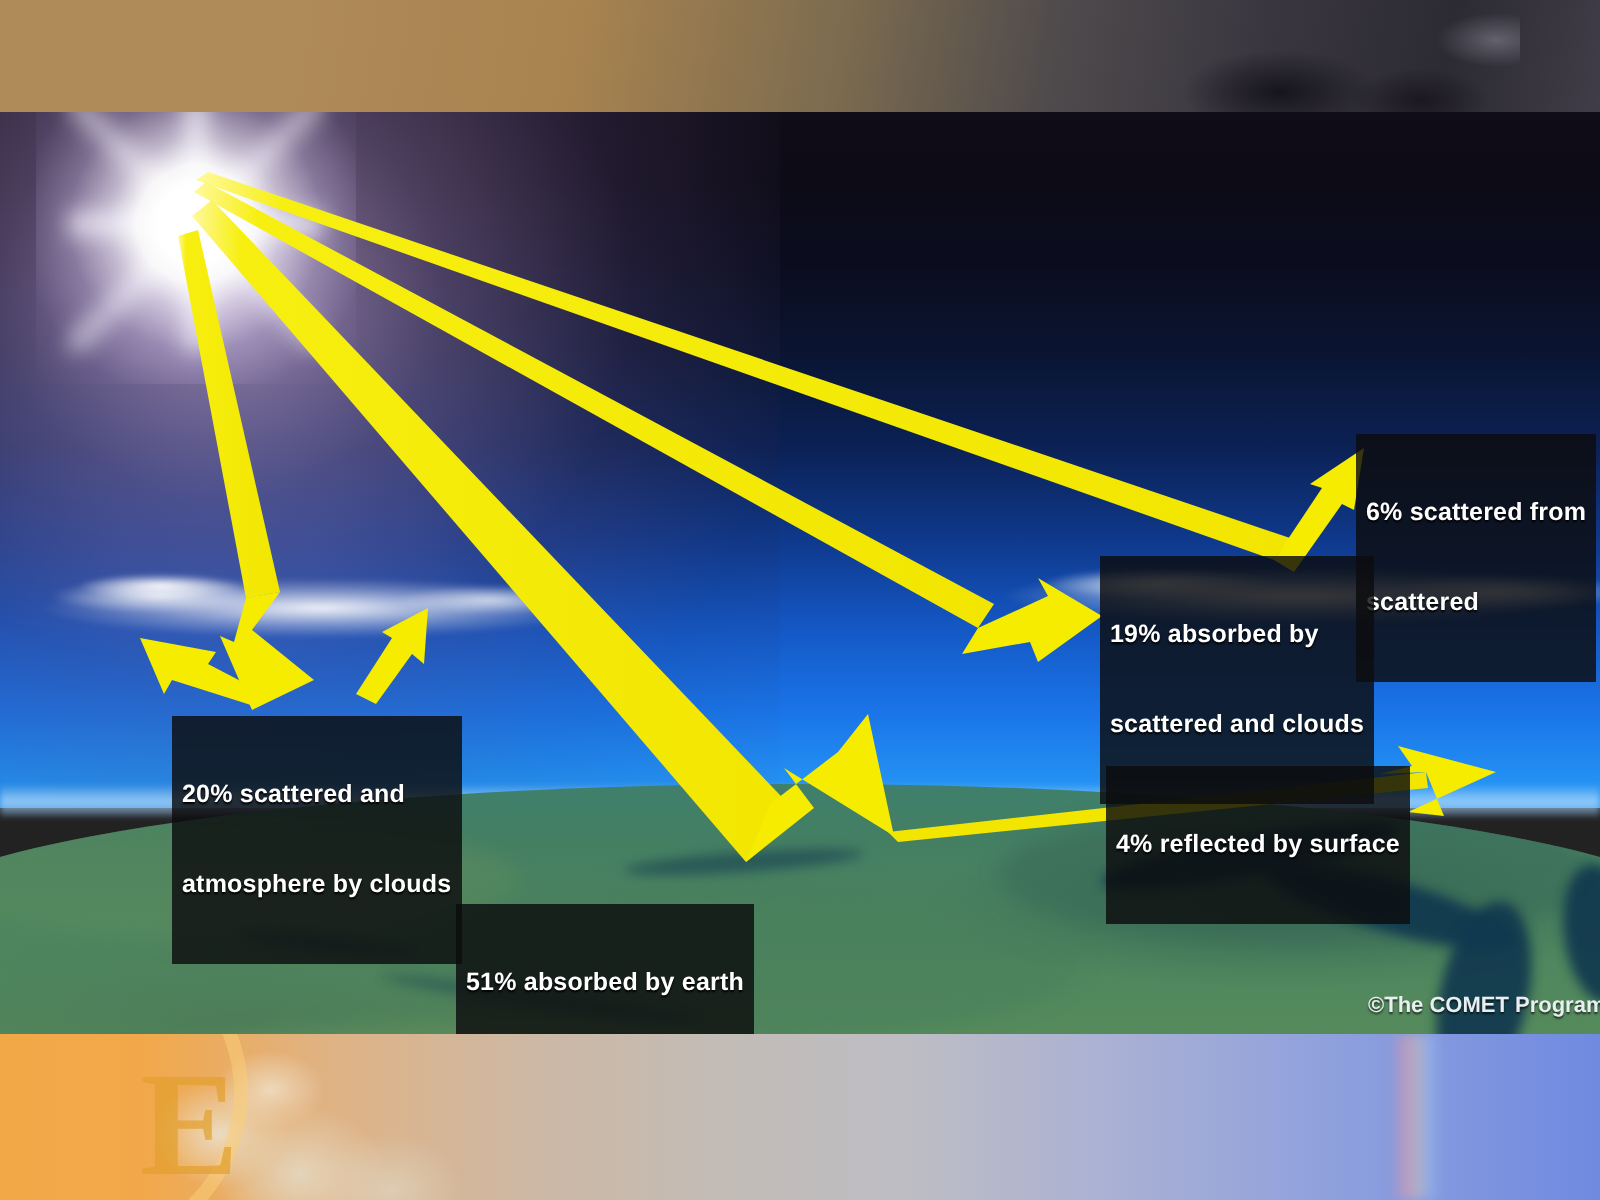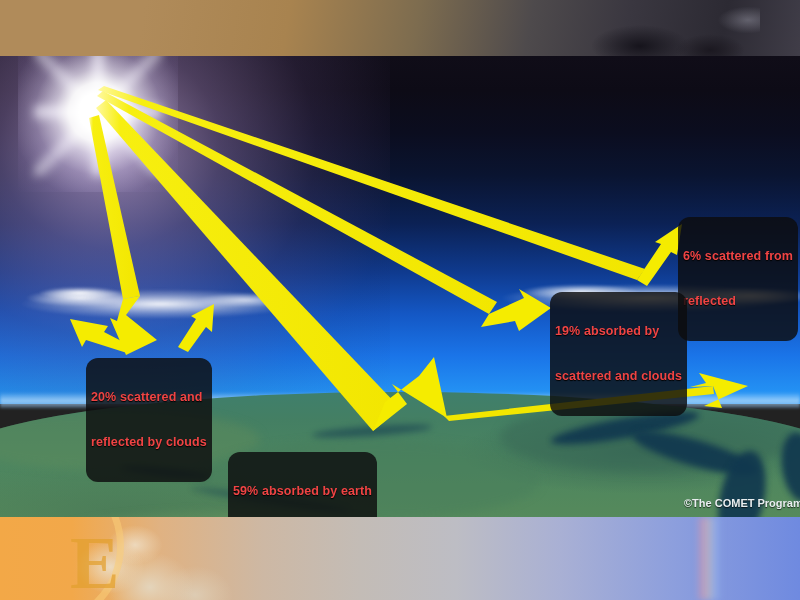--- a/index.html
+++ b/index.html
@@ -139,28 +139,28 @@
       radial-gradient(ellipse 260px 60px at 700px 60px, rgba(44,86,78,.55) 0%, rgba(44,86,78,0) 70%),
       linear-gradient(180deg, #3f7f6c 0%, #447f63 14%, #4c8560 34%, #54895c 58%, #5b8f5d 80%, #63955f 100%);
     overflow:hidden;
   }
   .land-blob{position:absolute;border-radius:50%;filter:blur(5px);}
   .lake{position:absolute;background:#11384f;filter:blur(3px);opacity:.92;}
 
   
   .chip{
     position:absolute;
-    color:#ef4444;
+    color:#ffffff;
     font-size:12.5px;
     font-weight:bold;
     line-height:15px;
     letter-spacing:.1px;
     padding:2px 5px;
     background:rgba(12,12,14,.82);
-    border-radius:12px;
+    border-radius:0;
     white-space:pre;
     text-shadow:0 1px 1px #000;
   }
 
   #copyright{
     position:absolute;left:684px;top:441px;
     color:#e9eef0;font-size:11px;font-weight:bold;
     text-shadow:0 1px 1px rgba(0,0,0,.65);
     white-space:nowrap;
   }
@@ -236,34 +236,37 @@
       <polygon points="89,62 99,59 140,240 123,243" fill="url(#beamGrad)"></polygon>
       <polygon points="123,243 140,240 126,259 157,284 126,299 110,262 117,265" fill="#f5ec00"></polygon>
 
       <polygon points="131,290 104,276 108,270 70,263 82,291 86,284 127,297" fill="#f5ec00"></polygon>
 
       <polygon points="178,291 196,263 191,260 214,248 212,276 206,271 188,296" fill="#f5ec00"></polygon>
     </svg>
 
     <div class="chip" style="left:678px;top:161px;">
       <div>6% scattered from</div>
-      <div>reflected</div>
-    </div>
-
-    <div class="chip" style="left:550px;top:236px;">
+      <div>scattered</div>
+    </div>
+
+    <div class="chip" style="left:550px;top:222px;">
       <div>19% absorbed by</div>
       <div>scattered and clouds</div>
     </div>
 
     <div class="chip" style="left:86px;top:302px;">
       <div>20% scattered and</div>
-      <div>reflected by clouds</div>
-    </div>
-
+      <div>atmosphere by clouds</div>
+    </div>
+
+    <div class="chip" style="left:553px;top:327px;">
+      <div>4% reflected by surface</div>
+    </div>
 
     <div class="chip" style="left:228px;top:396px;">
-      <div>59% absorbed by earth</div>
+      <div>51% absorbed by earth</div>
     </div>
 
     <div id="copyright">©The COMET Program</div>
 
   </div>
 </div>
 
 </body></html>

